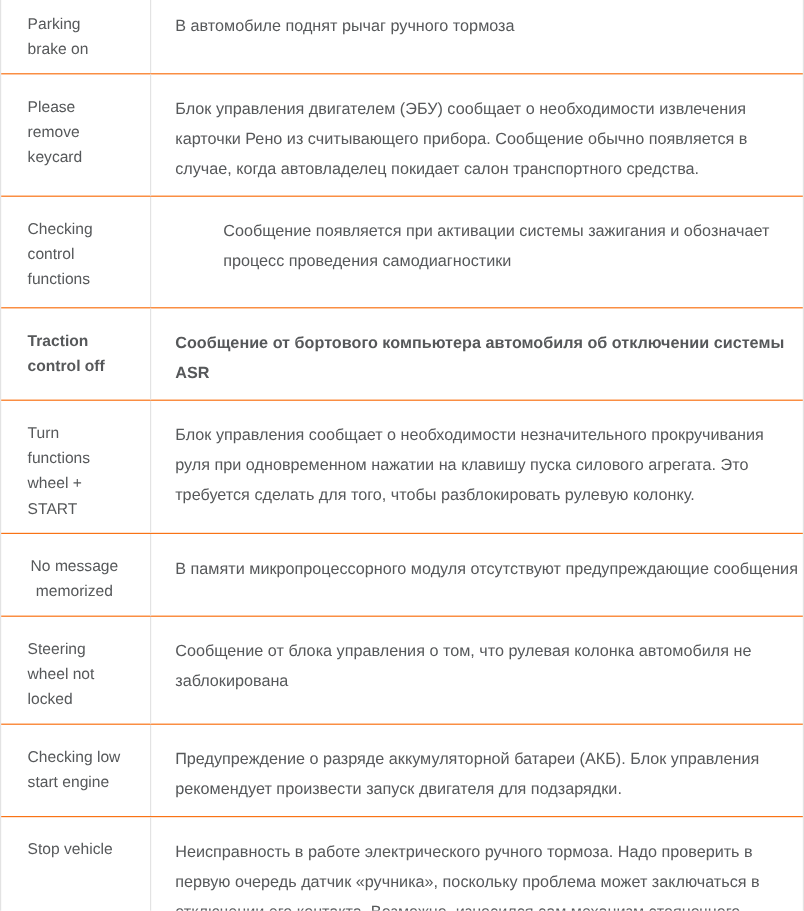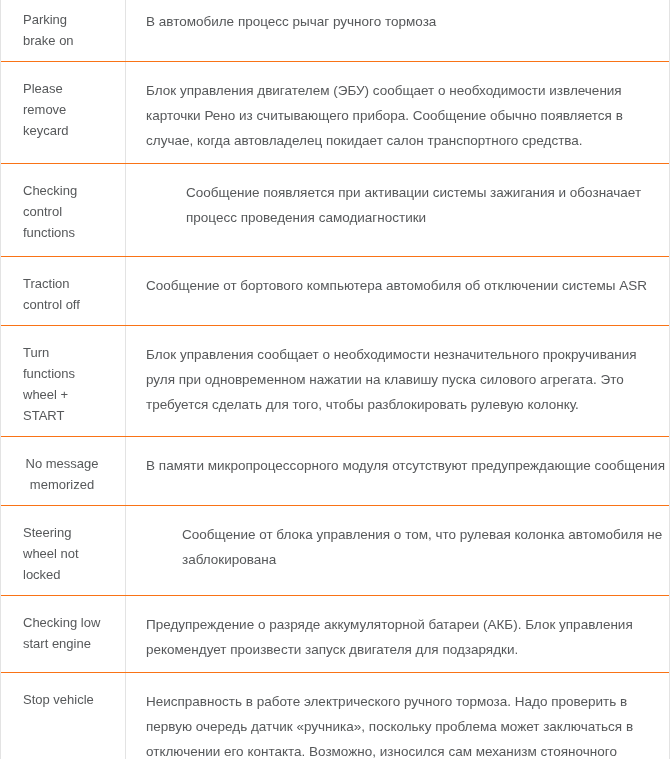--- a/index.html
+++ b/index.html
@@ -39,34 +39,34 @@
     padding: 16px 4px 10px 20px;
     font-size: 13.5px;
     line-height: 25px;
     color: #56585a;
   }
   .row:nth-child(1) .msg-cell,
   .row:nth-child(1) .desc-cell { padding-top: 9px; }
   .row:nth-child(1) { min-height: 62px; }
   .row:nth-child(2) { min-height: 93px; justify-content: flex-end; }
   .row:nth-child(3) { min-height: 93px; gap: 40px; }
-  .row:nth-child(4) { min-height: 64px; }
+  .row:nth-child(4) { min-height: 64px; font-weight: bold; }
   .row:nth-child(5) { min-height: 99px; }
   .row:nth-child(6) { min-height: 69px; text-align: center; }
-  .row:nth-child(7) { min-height: 88px; gap: 36px; }
+  .row:nth-child(7) { min-height: 88px; }
   .row:nth-child(8) { min-height: 70px; }
   .row:nth-child(9) { min-height: 117px; }
 </style>
 </head>
 <body>
 
 <div class="messages-table">
   <div class="row">
     <div class="msg-cell">Parking brake on</div>
-    <div class="desc-cell">В автомобиле процесс рычаг ручного тормоза</div>
+    <div class="desc-cell">В автомобиле поднят рычаг ручного тормоза</div>
   </div>
   <div class="row">
     <div class="msg-cell">Please remove keycard</div>
     <div class="desc-cell">Блок управления двигателем (ЭБУ) сообщает о необходимости извлечения карточки Рено из считывающего прибора. Сообщение обычно появляется в случае, когда автовладелец покидает салон транспортного средства.</div>
   </div>
   <div class="row">
     <div class="msg-cell">Checking control functions</div>
     <div class="desc-cell">Сообщение появляется при активации системы зажигания и обозначает процесс проведения самодиагностики</div>
   </div>
   <div class="row">

